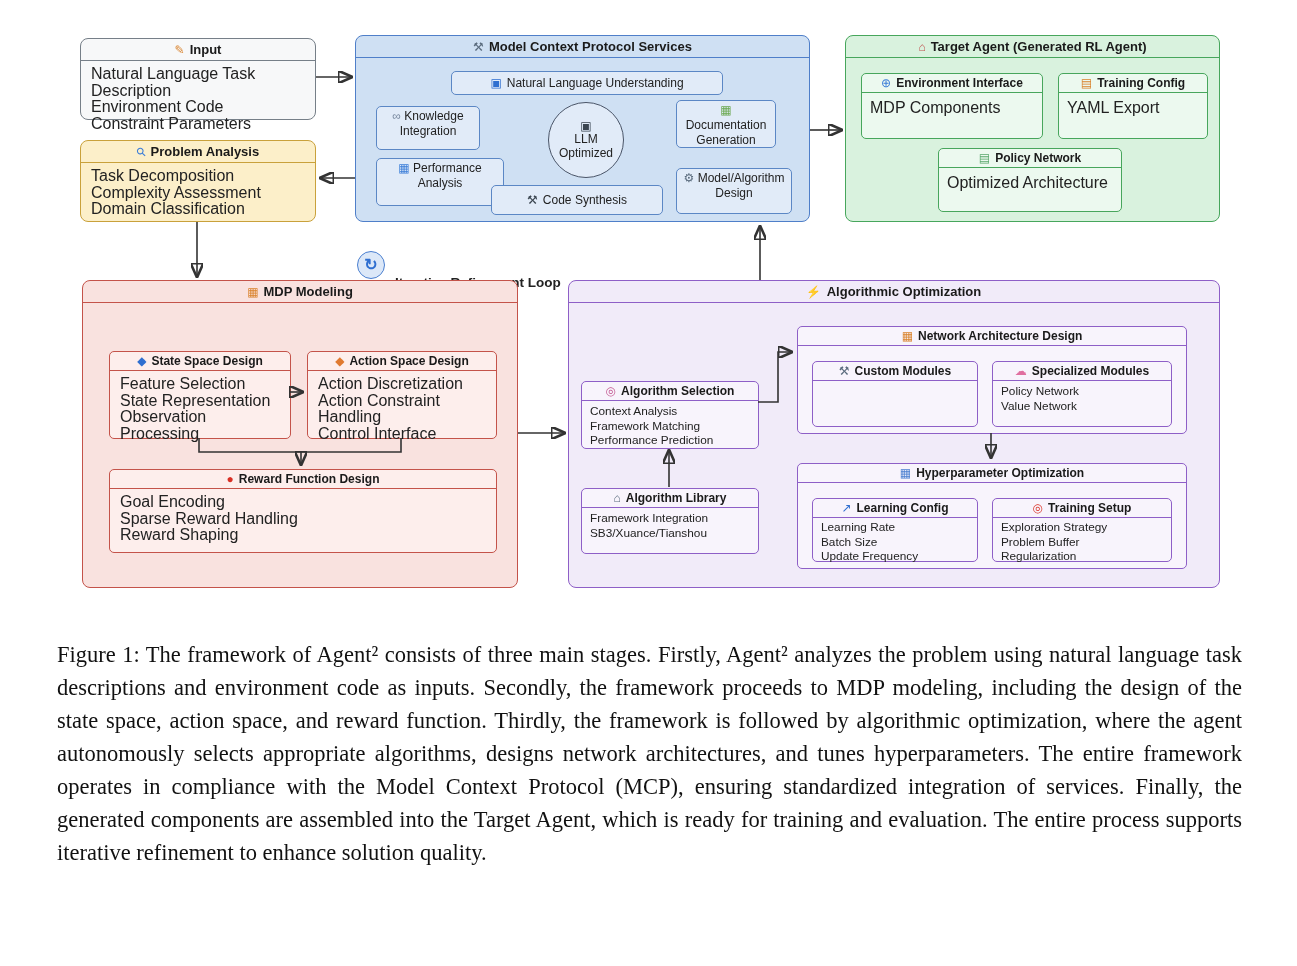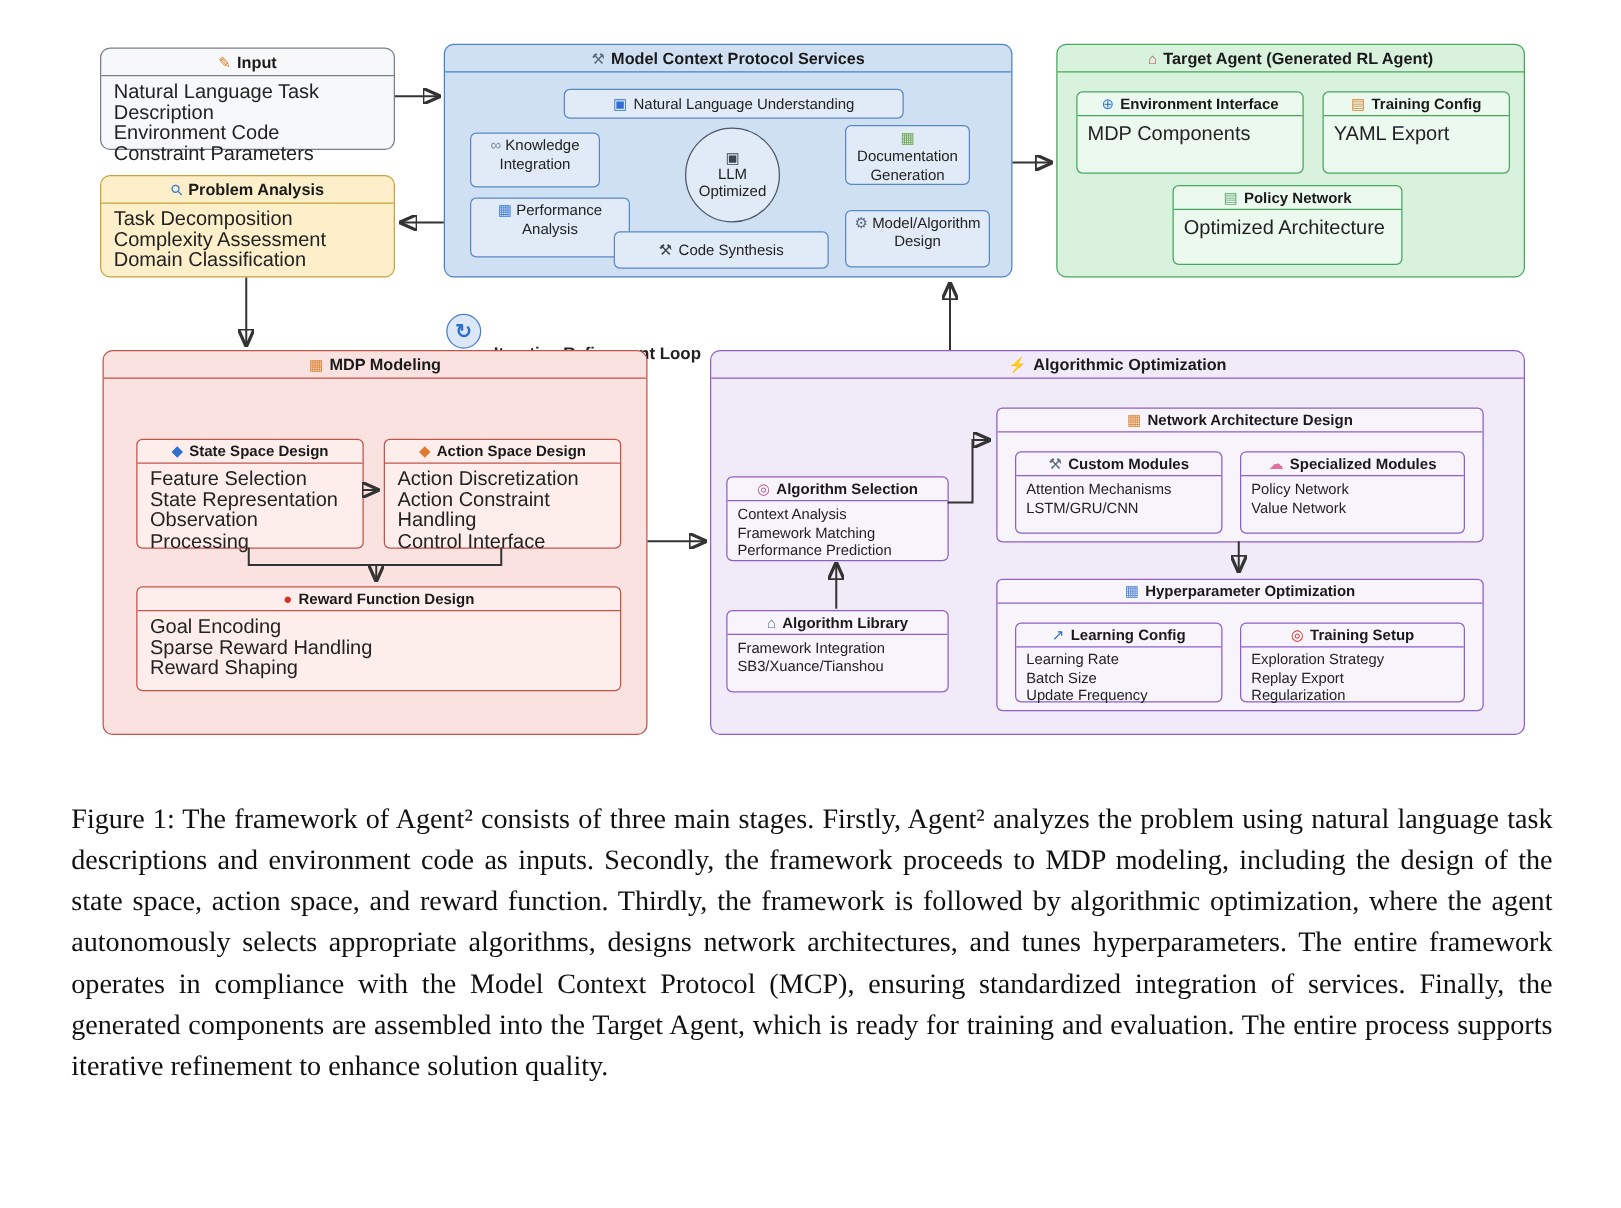--- a/index.html
+++ b/index.html
@@ -213,24 +213,20 @@
       <div class="sub purple-sub" style="left:228px;top:45px;width:390px;height:108px">
         <div class="hdr sm">
           <span class="ic" style="color: rgb(217, 130, 43);">▦</span>
           <span>Network Architecture Design</span>
         </div>
         <div class="sub purple-sub" style="left:14px;top:34px;width:166px;height:66px">
           <div class="hdr sm">
             <span class="ic" style="color: rgb(90, 107, 125);">⚒</span>
             <span>Custom Modules</span>
           </div>
-          <div class="lines tight">
-            <div>Attention Mechanisms</div>
-            <div>LSTM/GRU/CNN</div>
-          </div>
         </div>
         <div class="sub purple-sub" style="left:194px;top:34px;width:180px;height:66px">
           <div class="hdr sm">
             <span class="ic" style="color: rgb(224, 111, 160);">☁</span>
             <span>Specialized Modules</span>
           </div>
           <div class="lines tight">
             <div>Policy Network</div>
             <div>Value Network</div>
           </div>
@@ -252,21 +248,21 @@
             <div>Update Frequency</div>
           </div>
         </div>
         <div class="sub purple-sub" style="left:194px;top:34px;width:180px;height:64px">
           <div class="hdr sm">
             <span class="ic" style="color: rgb(217, 48, 37);">◎</span>
             <span>Training Setup</span>
           </div>
           <div class="lines tight" style="padding-top:2px">
             <div>Exploration Strategy</div>
-            <div>Replay Export</div>
+            <div>Problem Buffer</div>
             <div>Regularization</div>
           </div>
         </div>
       </div>
     </div>
 
     <svg class="arrows" width="1297" height="612">
       <defs>
         <marker id="ah" markerWidth="9" markerHeight="8" refX="8" refY="4" orient="auto">
           <path d="M0,0 L9,4 L0,8 z" fill="#333" stroke="none"></path>

